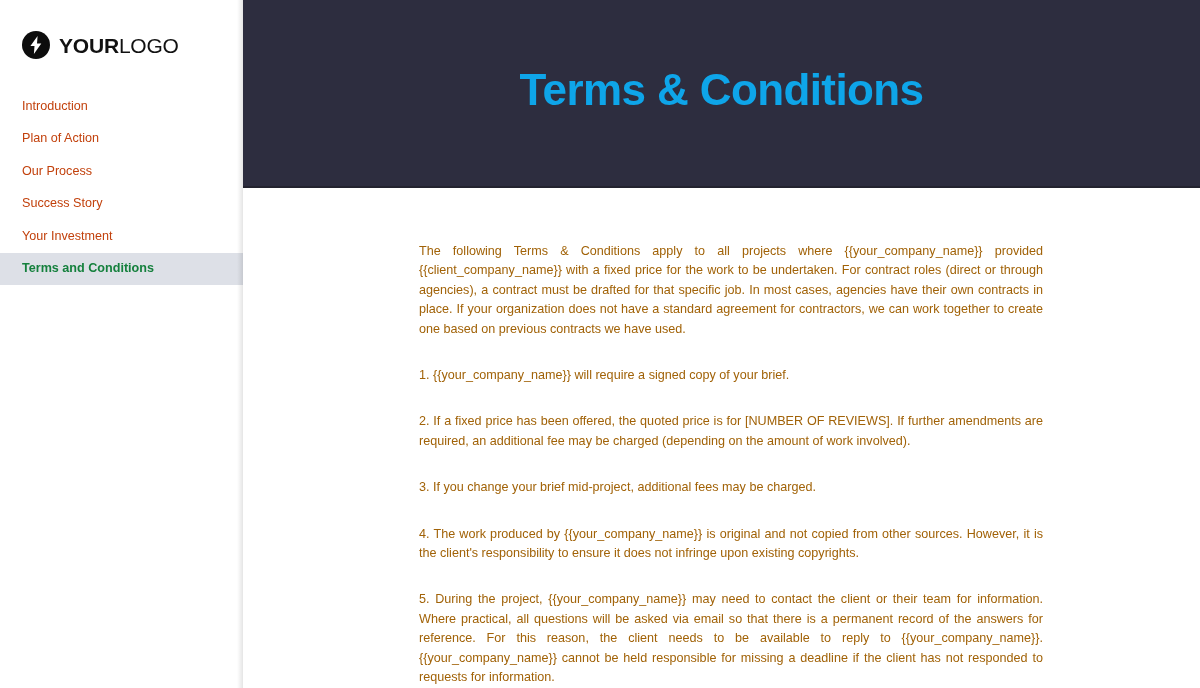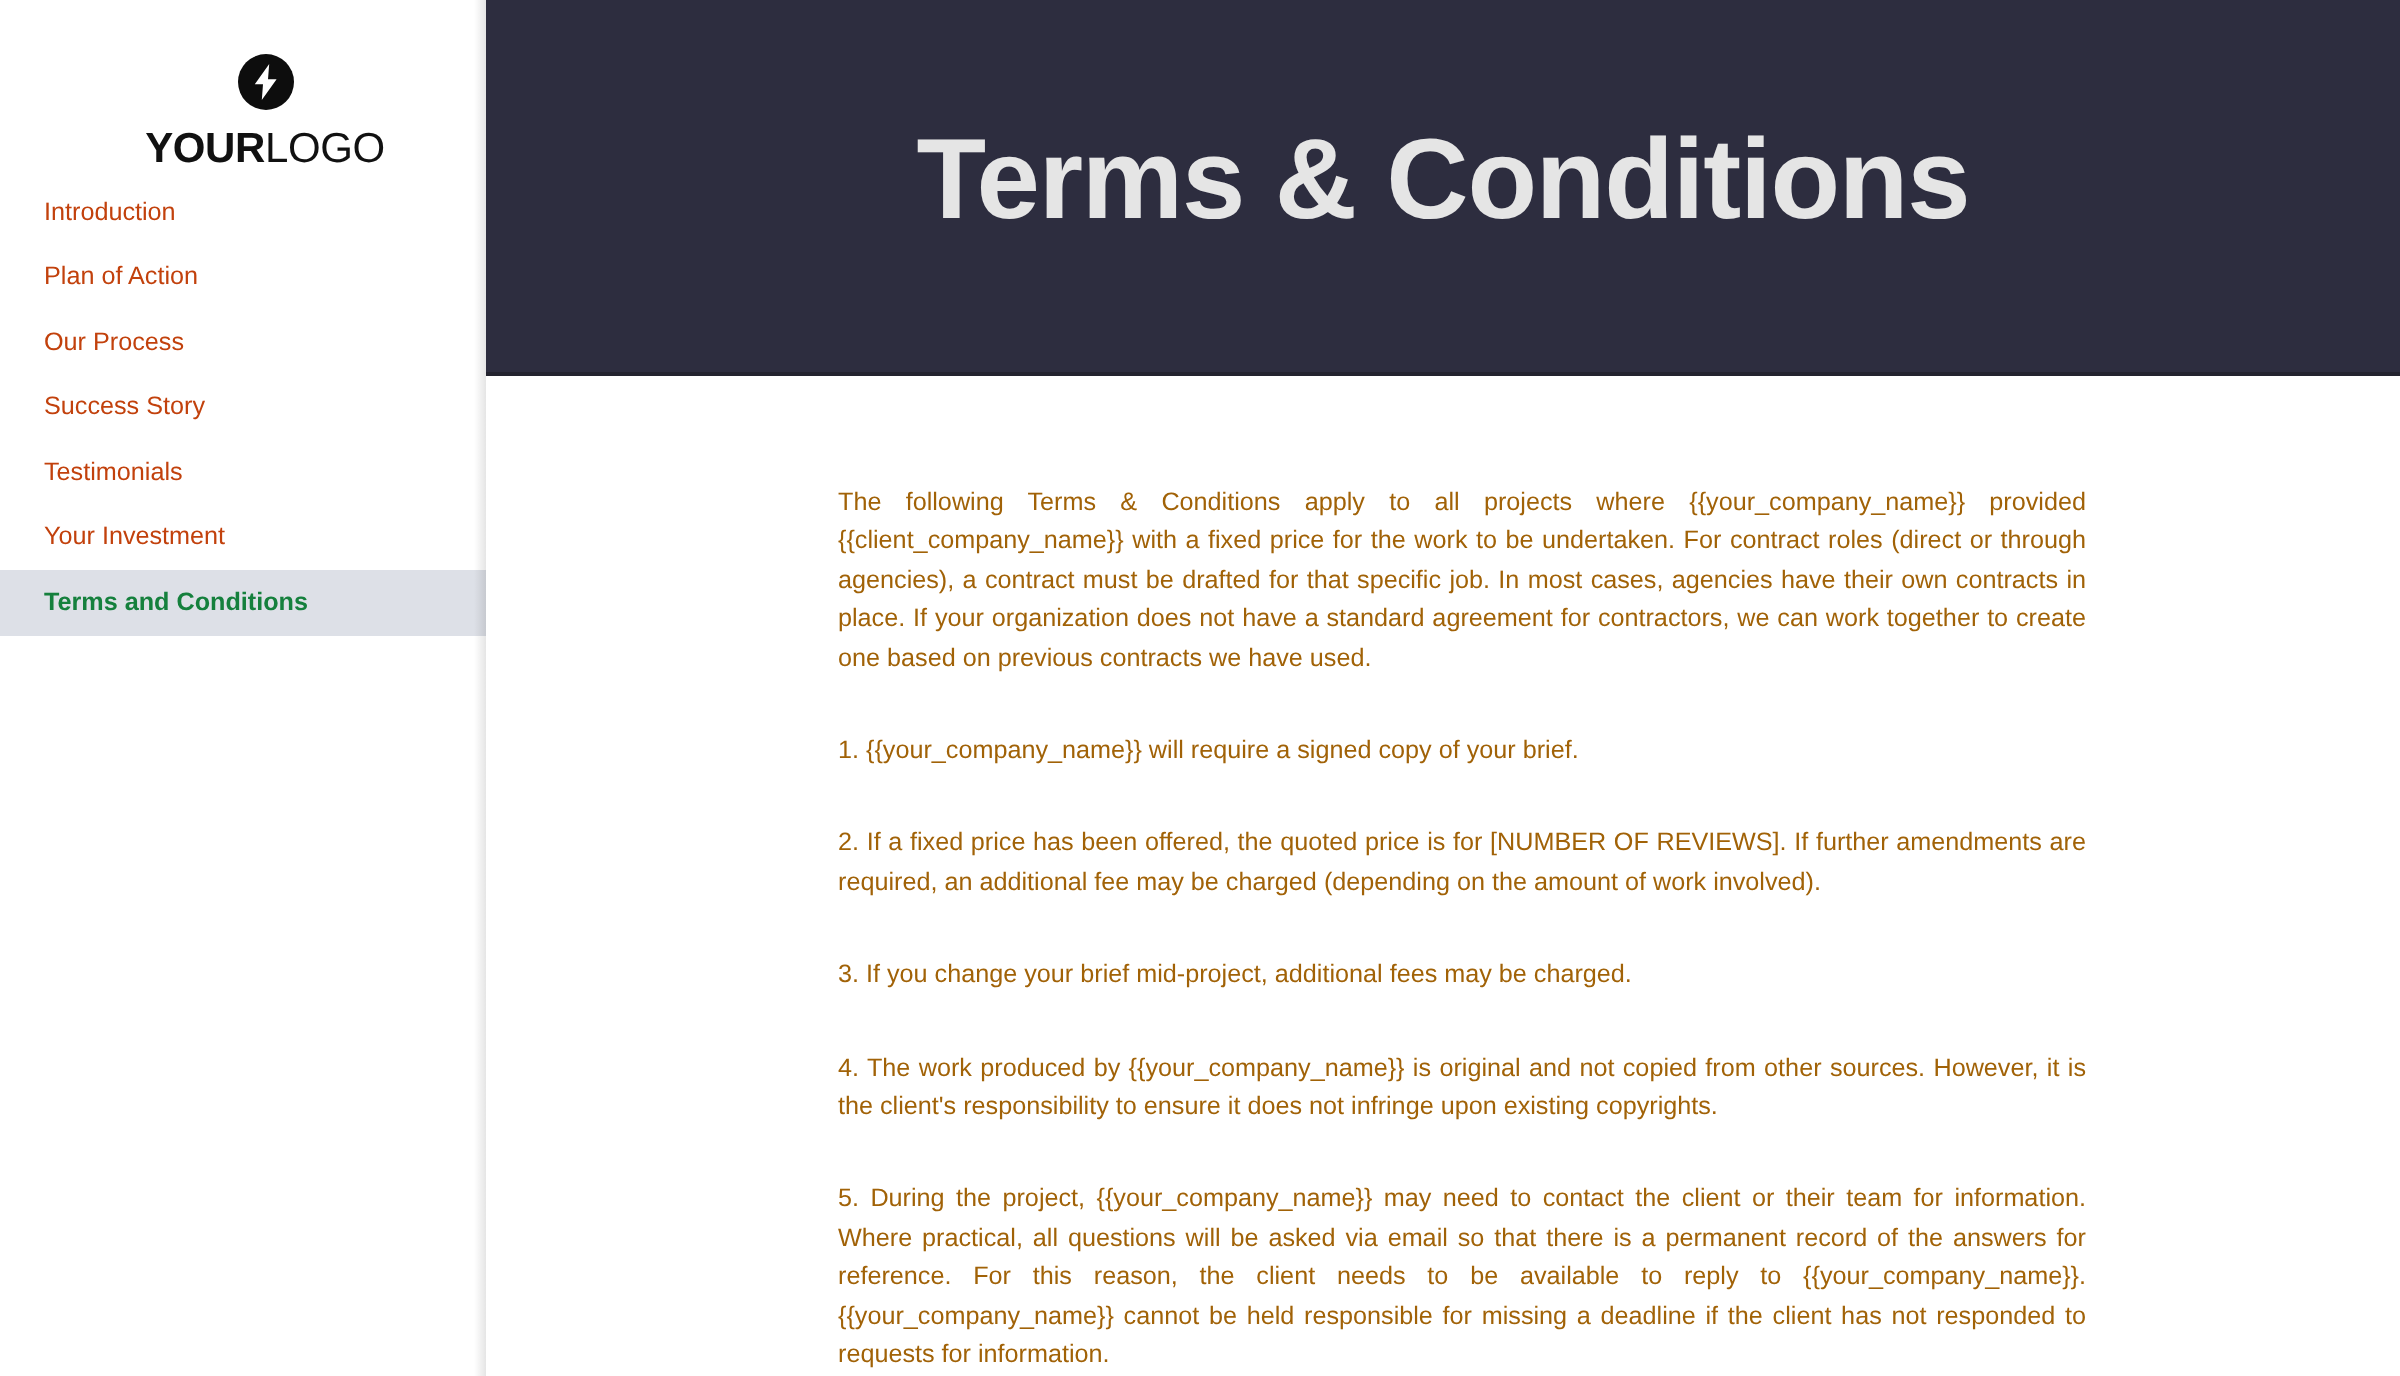--- a/index.html
+++ b/index.html
@@ -44,21 +44,20 @@
   }
 
   .logo {
     display: flex;
     align-items: center;
     gap: 9px;
     padding-left: 22px;
     height: 36px;
     margin-top: 27px;
     margin-bottom: 0;
-    flex-direction: column;
   }
   .logo-mark {
     width: 28px;
     height: 28px;
     border-radius: 50%;
     background: #0d0d0d;
     display: flex;
     align-items: center;
     justify-content: center;
     flex: 0 0 28px;
@@ -110,22 +109,22 @@
     position: relative;
     width: 100%;
     height: 188px;
     background: #2d2d3f;
     display: flex;
     align-items: center;
     justify-content: center;
     border-bottom: 2px solid #23232f;
   }
   .hero-title {
-    color: #e5e5e5;
-    font-size: 57px;
+    color: #0ea5e9;
+    font-size: 44px;
     font-weight: 700;
     letter-spacing: -0.6px;
     line-height: 1;
     margin: 0;
     text-align: center;
     padding-bottom: 6px;
   }
 
   .doc {
     padding: 0;
@@ -171,23 +170,20 @@
       <div class="nav-item">
         <span>Plan of Action</span>
       </div>
       <div class="nav-item">
         <span>Our Process</span>
       </div>
       <div class="nav-item">
         <span>Success Story</span>
       </div>
       <div class="nav-item">
-        <span>Testimonials</span>
-      </div>
-      <div class="nav-item">
         <span>Your Investment</span>
       </div>
       <div class="nav-item active">
         <span>Terms and Conditions</span>
       </div>
     </nav>
 
   </aside>
 
   <main class="main">

